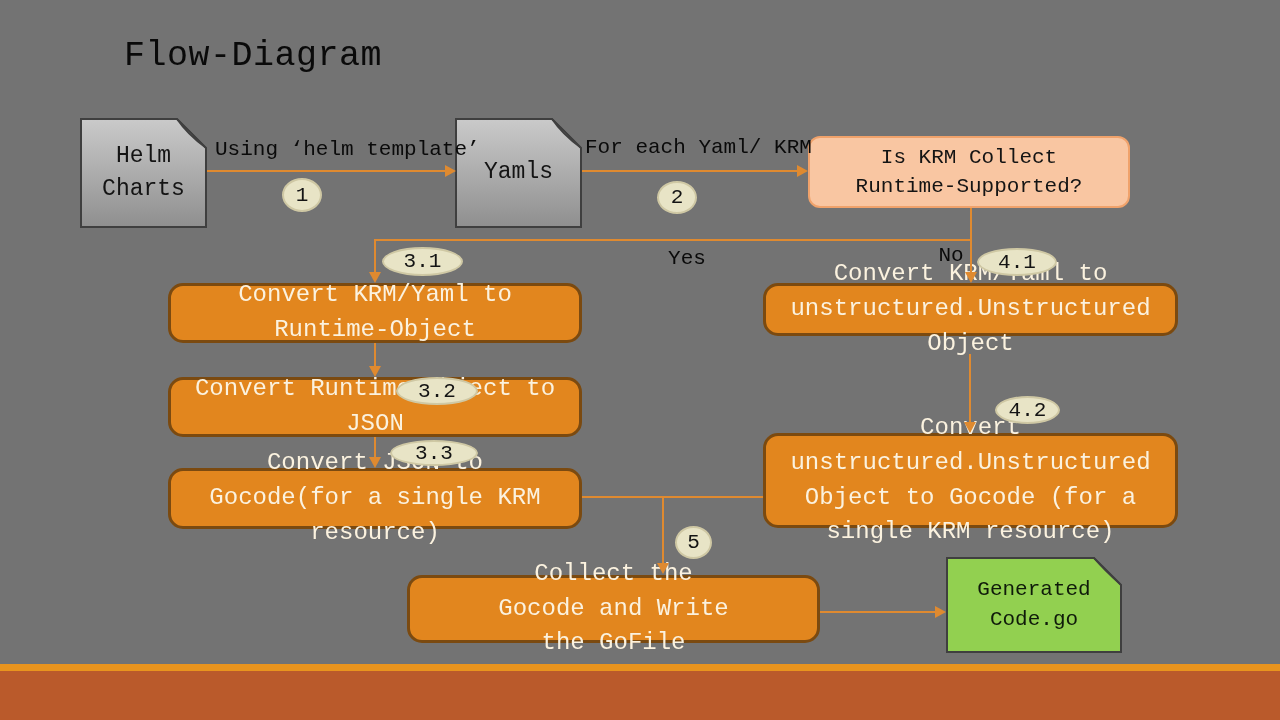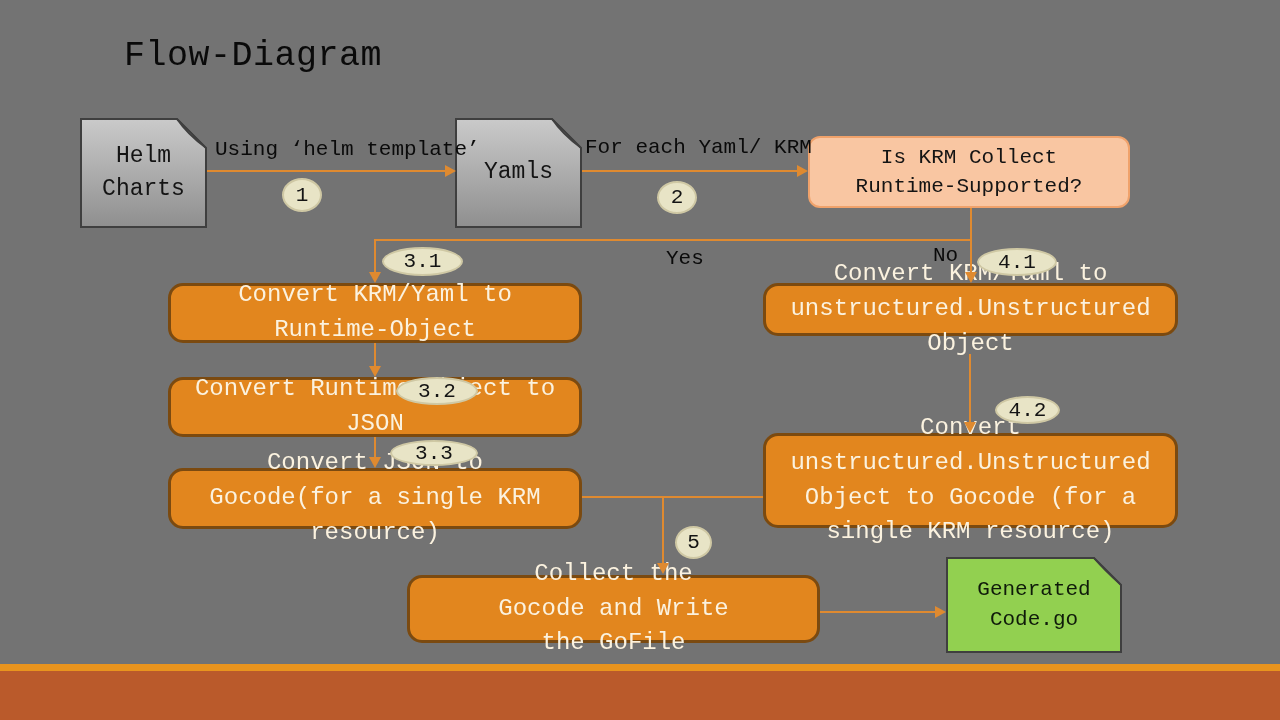--- a/index.html
+++ b/index.html
@@ -20,21 +20,21 @@
   .hline{position:absolute;height:2px;background:var(--connector,#DF8A30);}
   .vline{position:absolute;width:2px;background:var(--connector,#DF8A30);}
   .arr-r{position:absolute;width:0;height:0;border-top:6px solid transparent;
          border-bottom:6px solid transparent;border-left:11px solid var(--connector,#DF8A30);}
   .arr-d{position:absolute;width:0;height:0;border-left:6px solid transparent;
          border-right:6px solid transparent;border-top:11px solid var(--connector,#DF8A30);}
   .badge{position:absolute;background:var(--badge-fill,#E8E4C6);
          border:2px solid var(--badge-border,#CFC8A4);border-radius:50%;
          display:flex;align-items:center;justify-content:center;font-size:21px;color:#141414;
          box-sizing:border-box;}
-  .edge-label{position:absolute;font-size:21px;color:#0a0a0a;text-align:left;white-space:nowrap;}
+  .edge-label{position:absolute;font-size:21px;color:#0a0a0a;text-align:center;white-space:nowrap;}
   .footer-strip{position:absolute;left:0;top:664px;width:1280px;height:7px;
                 background:var(--footer-strip,#E9941E);}
   .footer-bar{position:absolute;left:0;top:671px;width:1280px;height:49px;
               background:var(--footer-bar,#BA5A2B);}
   .gray-main{stroke:var(--shape-border-dark,#3F3F3F);stroke-width:2;}
   .gray-flap{fill:#6E6E6E;stroke:var(--shape-border-dark,#3F3F3F);stroke-width:1.5;}
   .green-main{fill:var(--green-fill,#92D050);stroke:var(--shape-border-dark,#3F3F3F);stroke-width:2;}
   .green-flap{fill:var(--green-fold,#6FAF35);stroke:var(--shape-border-dark,#3F3F3F);stroke-width:1.5;}
 </style>
 </head>

